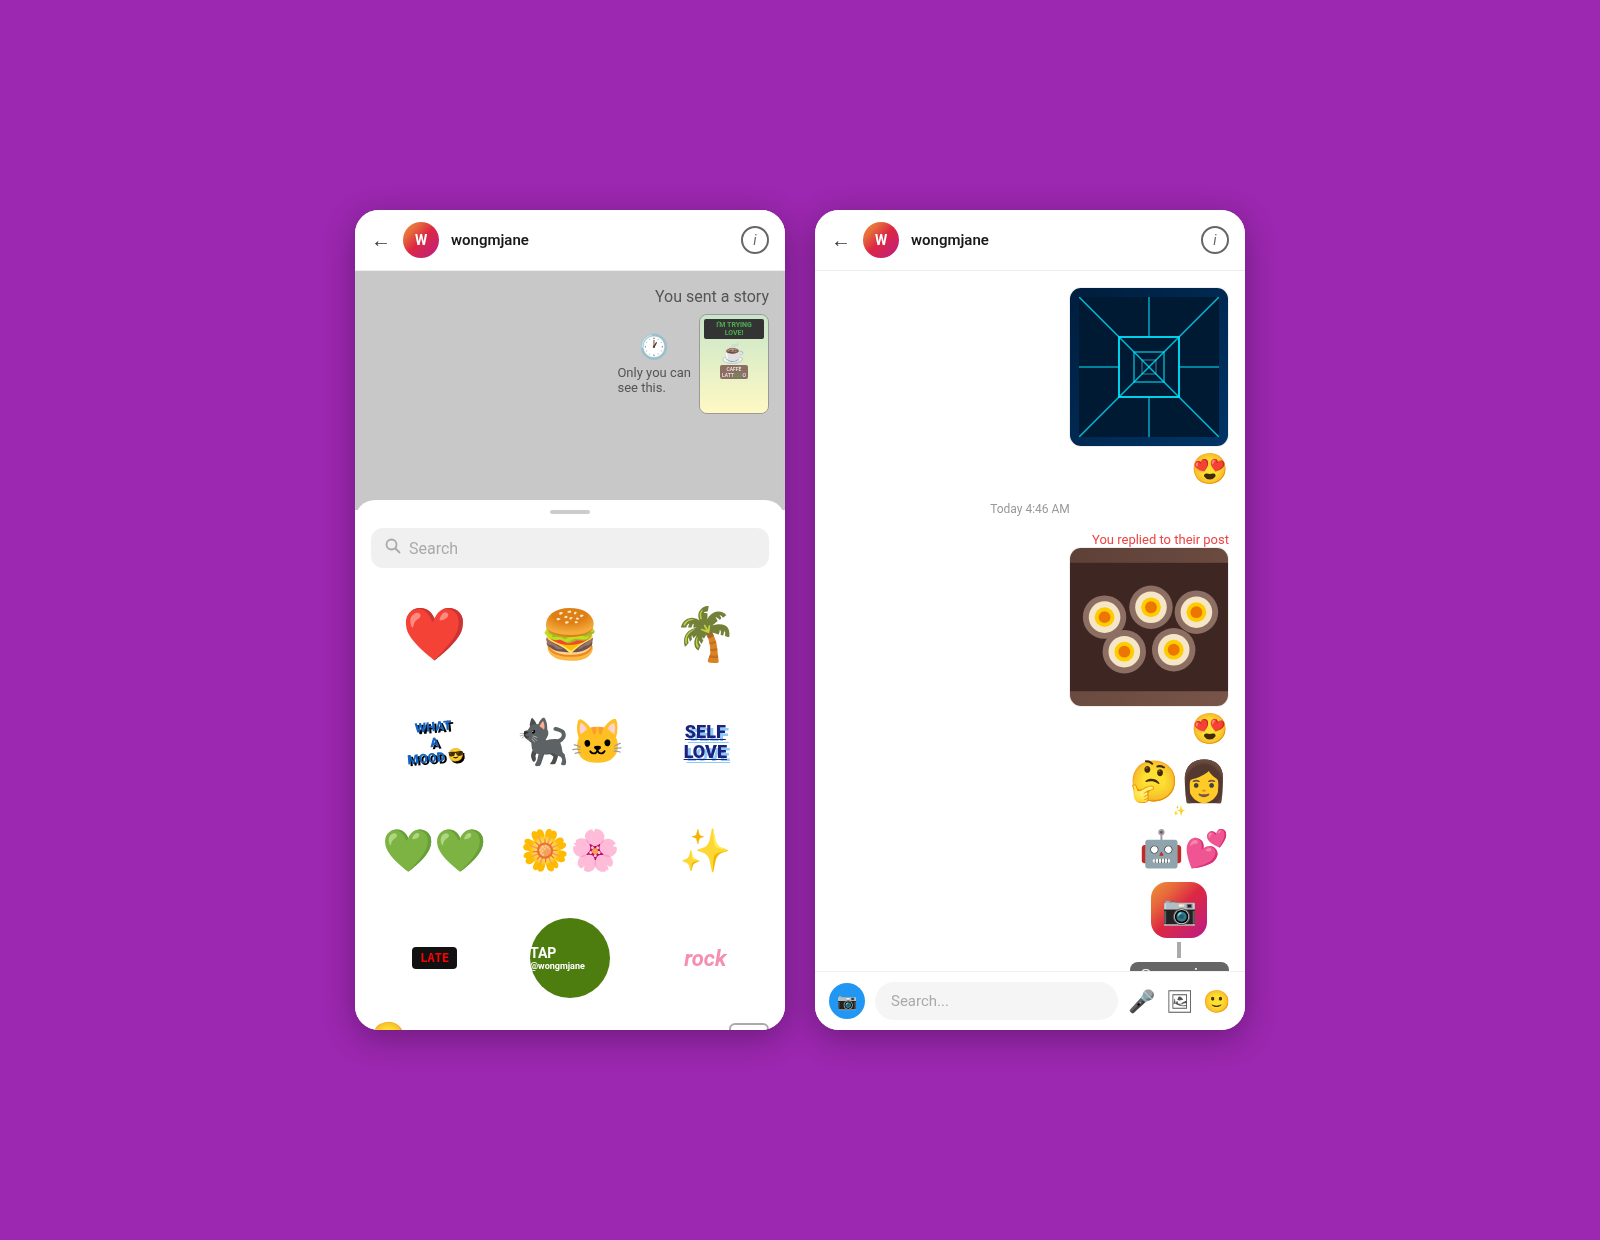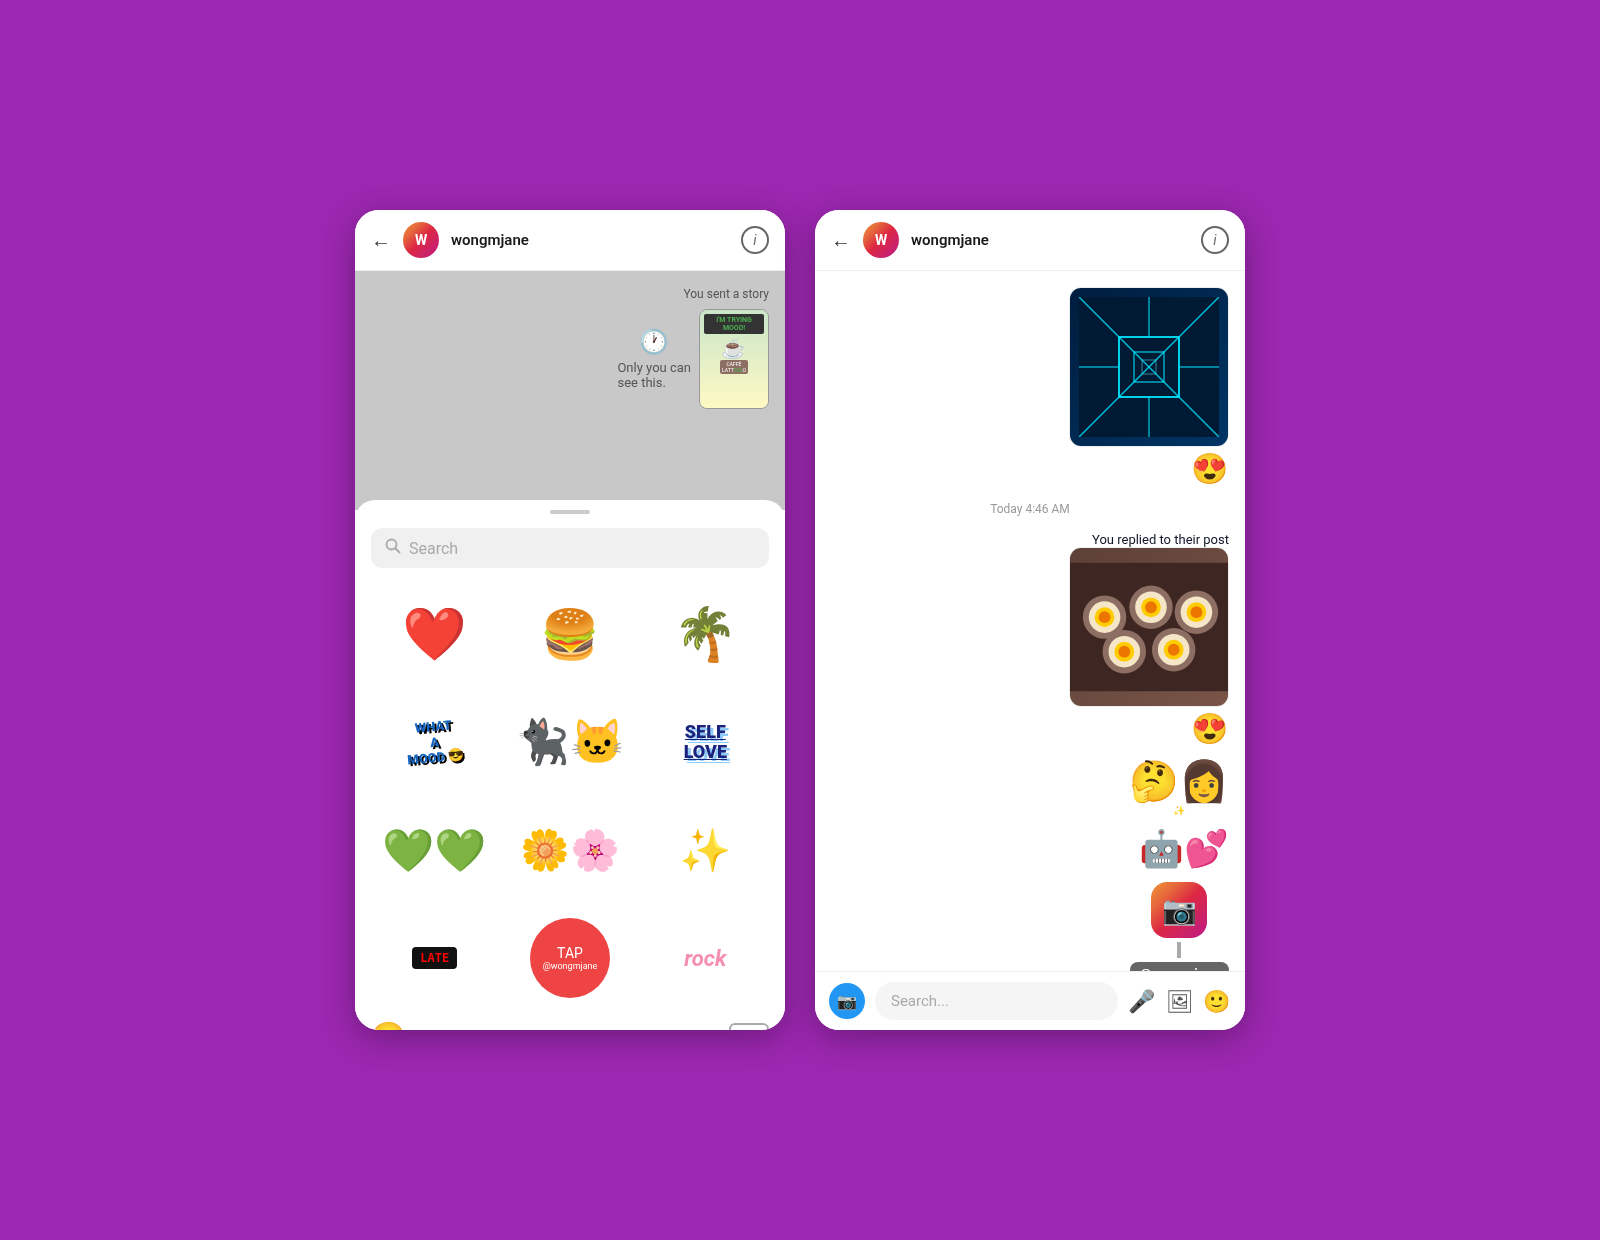--- a/index.html
+++ b/index.html
@@ -83,21 +83,21 @@
     .chat-messages-top {
       flex: 1;
       padding: 16px;
       display: flex;
       flex-direction: column;
       align-items: flex-end;
       gap: 8px;
       background: #c8c8c8;
     }
     .story-sent-label {
-      font-size: 12px;
+      font-size: 16px;
       color: #555;
     }
     .story-bubble {
       display: flex;
       align-items: center;
       gap: 8px;
     }
     .story-seen {
       display: flex;
       flex-direction: column;
@@ -198,30 +198,29 @@
       color: red;
       font-size: 12px;
       font-family: monospace;
       padding: 4px 8px;
       border-radius: 4px;
       font-weight: bold;
       display: flex;
       align-items: center;
     }
     .sticker-tap {
-      background: #ef4444;
+      background: #4d7c0f;
       border-radius: 50%;
       width: 80px;
       height: 80px;
       display: flex;
       flex-direction: column;
-      align-items: center;
       justify-content: center;
       font-size: 14px;
-      font-weight: normal;
+      font-weight: bold;
       color: white;
     }
     .sticker-tap-sub {
       font-size: 9px;
       color: white;
     }
     .sticker-rock {
       font-size: 22px;
       font-style: italic;
       color: #f48fb1;
@@ -291,21 +290,21 @@
       margin-top: 4px;
     }
     .timestamp {
       font-size: 12px;
       color: #999;
       text-align: center;
       margin: 4px 0;
     }
     .replied-to {
       font-size: 13px;
-      color: #0f172a;
+      color: #ef4444;
       text-align: right;
     }
     .msg-food-image {
       background: linear-gradient(135deg, #5d4037, #795548);
       width: 100%;
       height: 100%;
       display: flex;
       align-items: center;
       justify-content: center;
       font-size: 36px;
@@ -400,21 +399,21 @@
         <div class="story-bubble">
           <div class="story-seen">
             <div class="history-icon">🕐</div>
             <div class="only-you-text">
               <span>Only you can</span><br>
               <span>see this.</span>
             </div>
           </div>
           <div class="story-thumbnail">
             <div style="background:linear-gradient(180deg,#c8e6c9,#fff9c4);width:100%;height:100%;display:flex;flex-direction:column;align-items:center;justify-content:flex-start;padding:4px;">
-              <div style="background:#333;color:#4caf50;font-size:7px;font-weight:bold;padding:2px 4px;border-radius:2px;margin-bottom:2px;">I'M TRYING MOOD!</div>
+              <div style="background:#333;color:#4caf50;font-size:7px;font-weight:bold;padding:2px 4px;border-radius:2px;margin-bottom:2px;">I'M TRYING LOVE!</div>
               <div style="font-size:20px;">☕</div>
               <div style="background:#8d6e63;color:white;font-size:5px;padding:1px 2px;border-radius:2px;text-align:center;">CAFFÈ<br>LATT<span style="color:#4caf50">ESS</span>O</div>
             </div>
           </div>
         </div>
       </div>
     </div>
 
     <div class="sticker-panel">
       <div class="panel-handle"></div>

